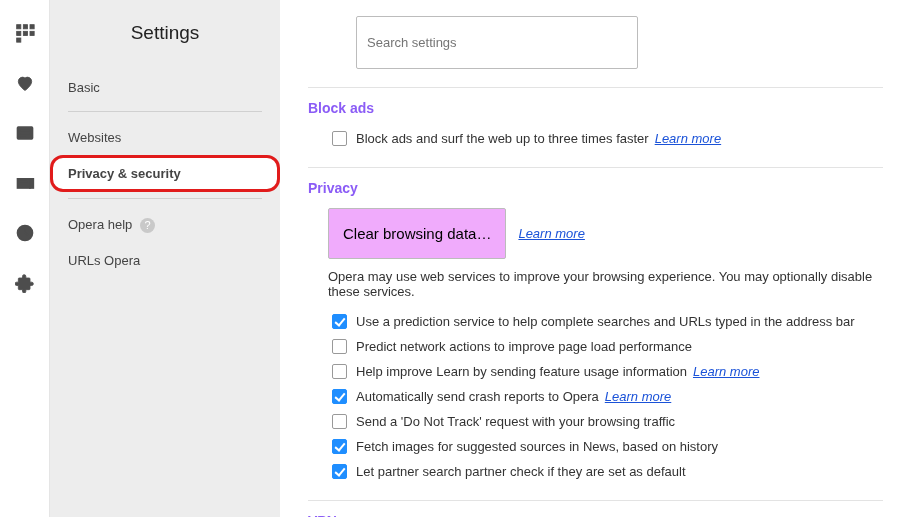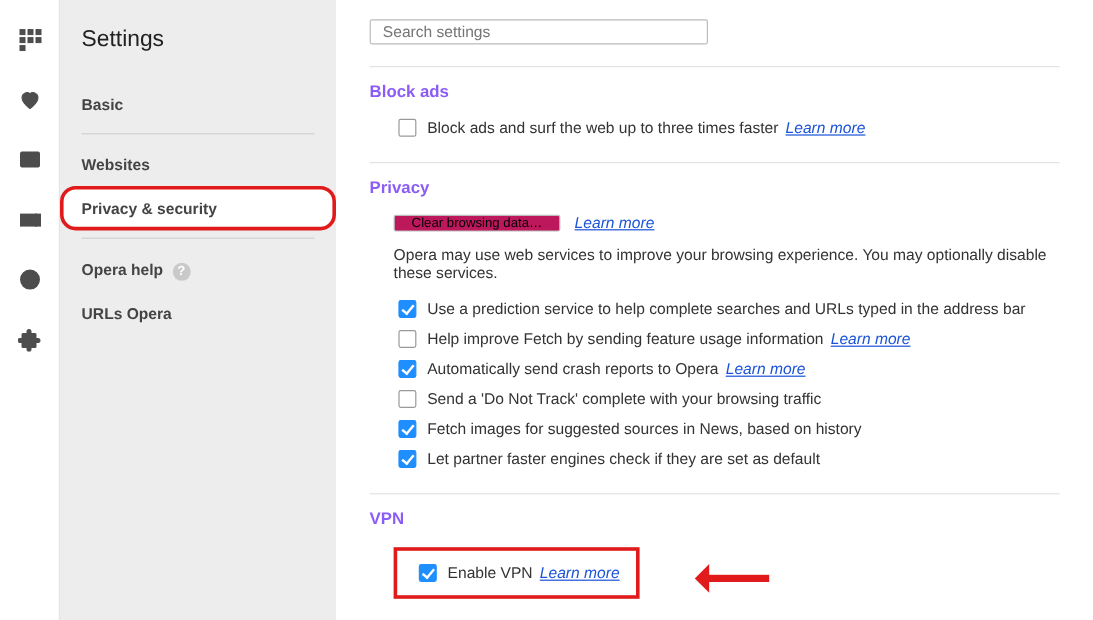--- a/index.html
+++ b/index.html
@@ -36,28 +36,28 @@
     width: 230px;
     background: #ededed;
     display: flex;
     flex-direction: column;
     padding-top: 18px;
   }
   .sidebar-title {
     font-size: 19px;
     padding: 4px 18px 26px 18px;
     color:#222;
+    text-align:center;
   }
   .side-item {
     padding: 10px 18px;
     color:#444;
     cursor: pointer;
     font-size: 13px;
     position: relative;
-    font-weight: bold;
   }
   .side-item.selected {
     background:#fff;
     border-top:1px solid #d8d8d8;
     border-bottom:1px solid #d8d8d8;
     font-weight:600;
   }
   .side-item.highlight-red {
     outline: 3px solid #e11b1b;
     outline-offset: -3px;
@@ -74,43 +74,44 @@
     margin-left:4px;
   }
   
   .main {
     flex:1;
     overflow:auto;
     padding: 16px 28px 6px 28px;
   }
   .search-box {
     width: 282px;
-    padding: 2px 10px;
+    padding: 18px 10px;
     border:1px solid #bcbcbc;
     border-radius:2px;
     font-size:13px;
     color:#777;
+    margin-left:48px;
   }
   hr.rule { border:none; border-top:1px solid #e3e3e3; margin:18px 0 12px 0; }
   .section-title { font-weight:600; font-size:14px; margin: 10px 0 12px 0; color:#8b5cf6; }
   .sub { padding-left: 20px; }
   .row { display:flex; align-items:center; gap:6px; margin: 4px 0; font-size:13px; color:#333; line-height:19px; }
   .cb {
     appearance:none;
     width:15px;height:15px;border:1px solid #999;border-radius:2px;
     position:relative; flex-shrink:0;
   }
   .cb:checked { background:#1f8eff; border-color:#1f8eff; }
   .cb:checked::after { content:""; position:absolute; left:4px; top:1px; width:4px; height:8px; border:solid #fff; border-width:0 2px 2px 0; transform:rotate(40deg); }
   a.link { color:#1a52d8; text-decoration:underline;font-style:italic; }
   .btn {
     border:1px solid #bcbcbc;
-    background:#be185d;
-    padding:0 14px;
-    font-size:11px;
+    background:#f0abfc;
+    padding:16px 14px;
+    font-size:15px;
     cursor:pointer;
     border-radius:2px;
   }
   .note { font-size:13px; color:#333; margin-top:10px; }
   .vpn-box {
     display:inline-flex; align-items:center; gap:6px;
     border:3px solid #e11b1b;
     padding:8px 14px;
     margin-top: 4px;
   }
@@ -218,39 +219,43 @@
       <a href="#" class="link">Learn more</a>
     </div>
     <div class="note">Opera may use web services to improve your browsing experience. You may optionally disable these services.</div>
     <div style="height:8px"></div>
     <div class="row">
       <input type="checkbox" class="cb" checked="" style="">
       <span>Use a prediction service to help complete searches and URLs typed in the address bar</span>
     </div>
     <div class="row">
       <input type="checkbox" class="cb" style="">
-      <span>Help improve Fetch by sending feature usage information</span>
+      <span>Predict network actions to improve page load performance</span>
+    </div>
+    <div class="row">
+      <input type="checkbox" class="cb" style="">
+      <span>Help improve Learn by sending feature usage information</span>
       <a href="#" class="link">Learn more</a>
     </div>
     <div class="row">
       <input type="checkbox" class="cb" checked="" style="">
       <span>Automatically send crash reports to Opera</span>
       <a href="#" class="link">Learn more</a>
     </div>
     <div class="row">
       <input type="checkbox" class="cb" style="">
-      <span>Send a 'Do Not Track' complete with your browsing traffic</span>
+      <span>Send a 'Do Not Track' request with your browsing traffic</span>
     </div>
     <div class="row">
       <input type="checkbox" class="cb" checked="" style="">
       <span>Fetch images for suggested sources in News, based on history</span>
     </div>
     <div class="row">
       <input type="checkbox" class="cb" checked="" style="">
-      <span>Let partner faster engines check if they are set as default</span>
+      <span>Let partner search partner check if they are set as default</span>
     </div>
   </div>
 
   <hr class="rule">
 
   <div class="section-title">VPN</div>
   <div class="sub">
     <span class="vpn-box">
       <input type="checkbox" class="cb" checked="" style="">
       <span>Enable VPN</span>

